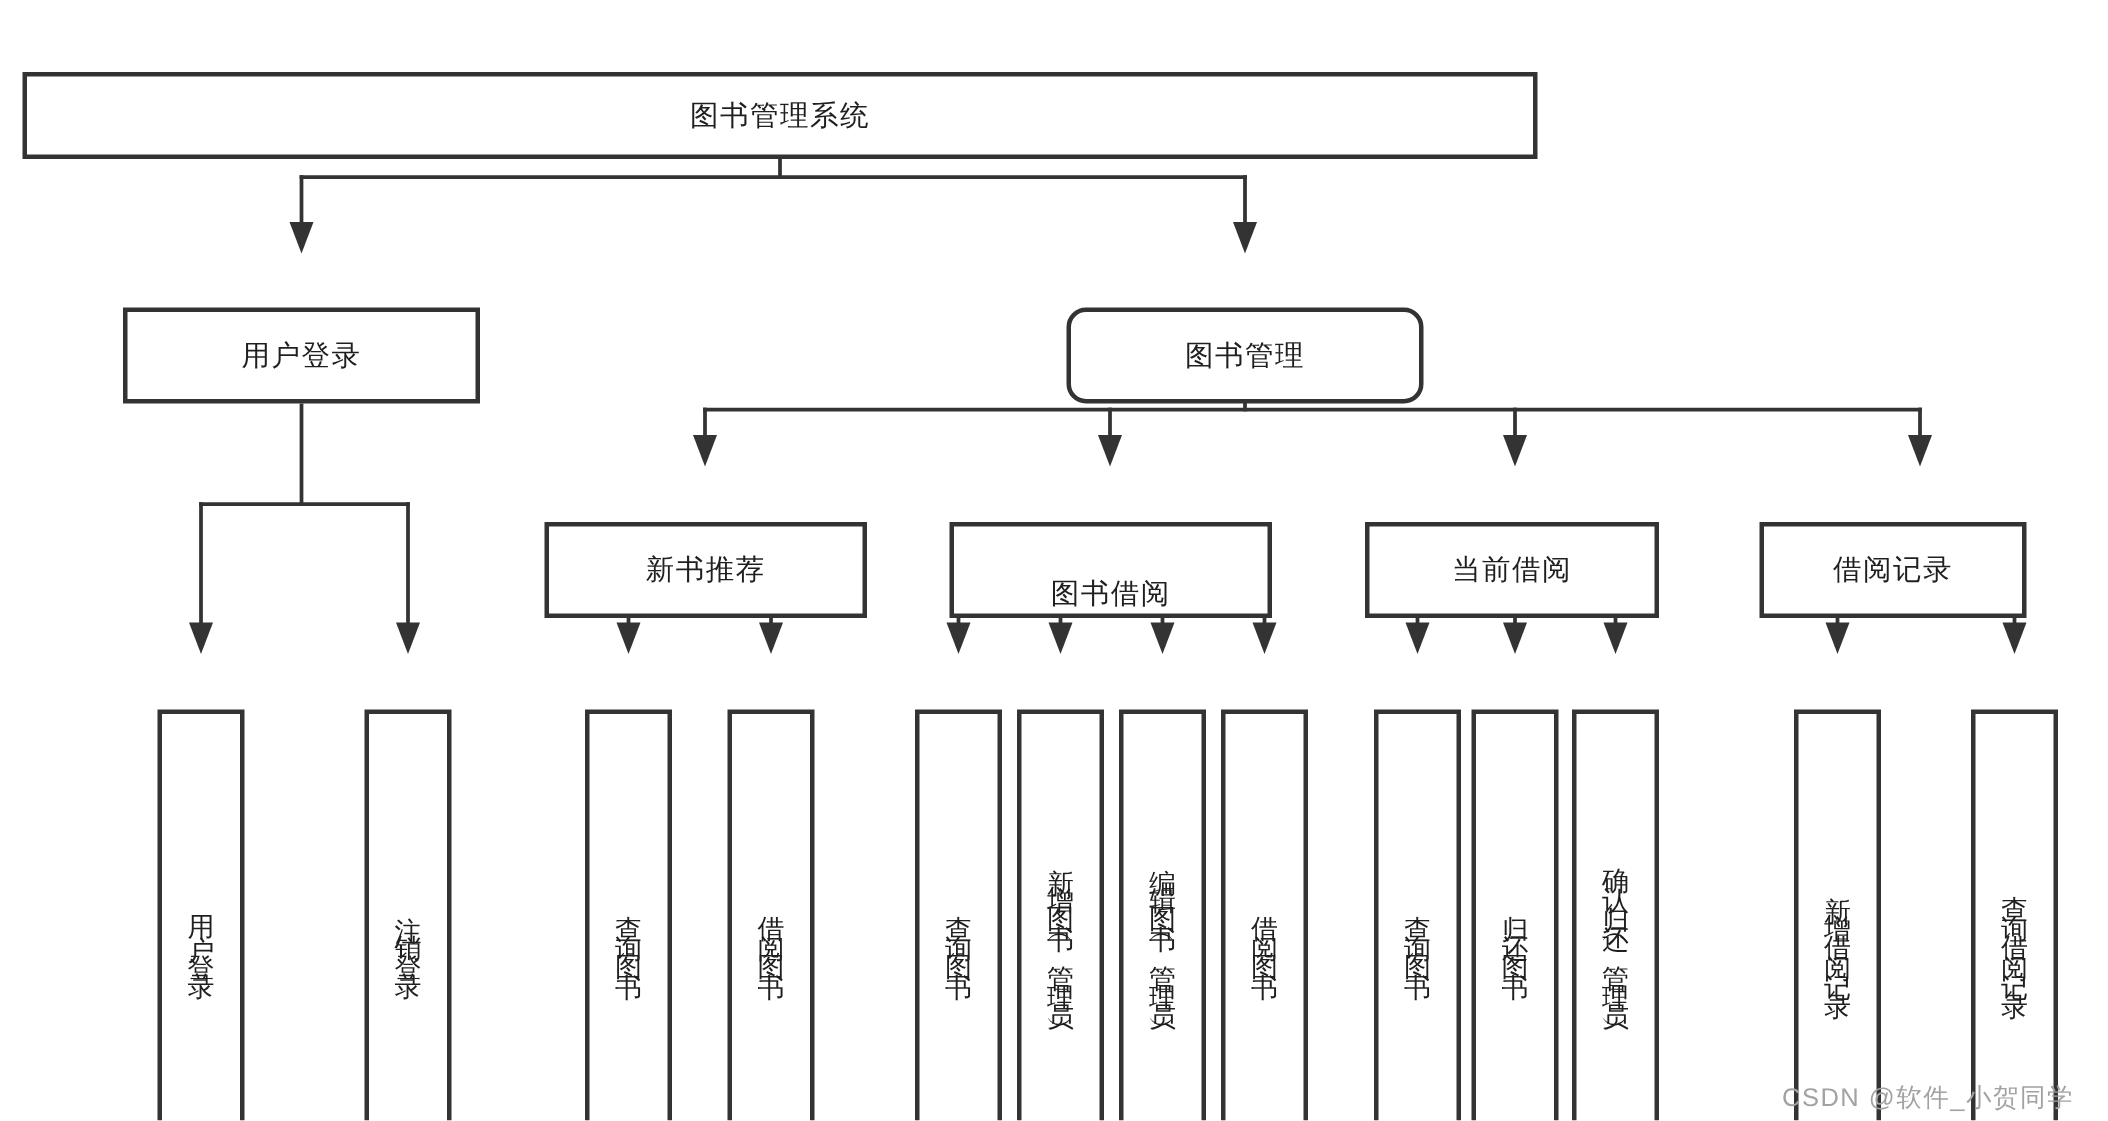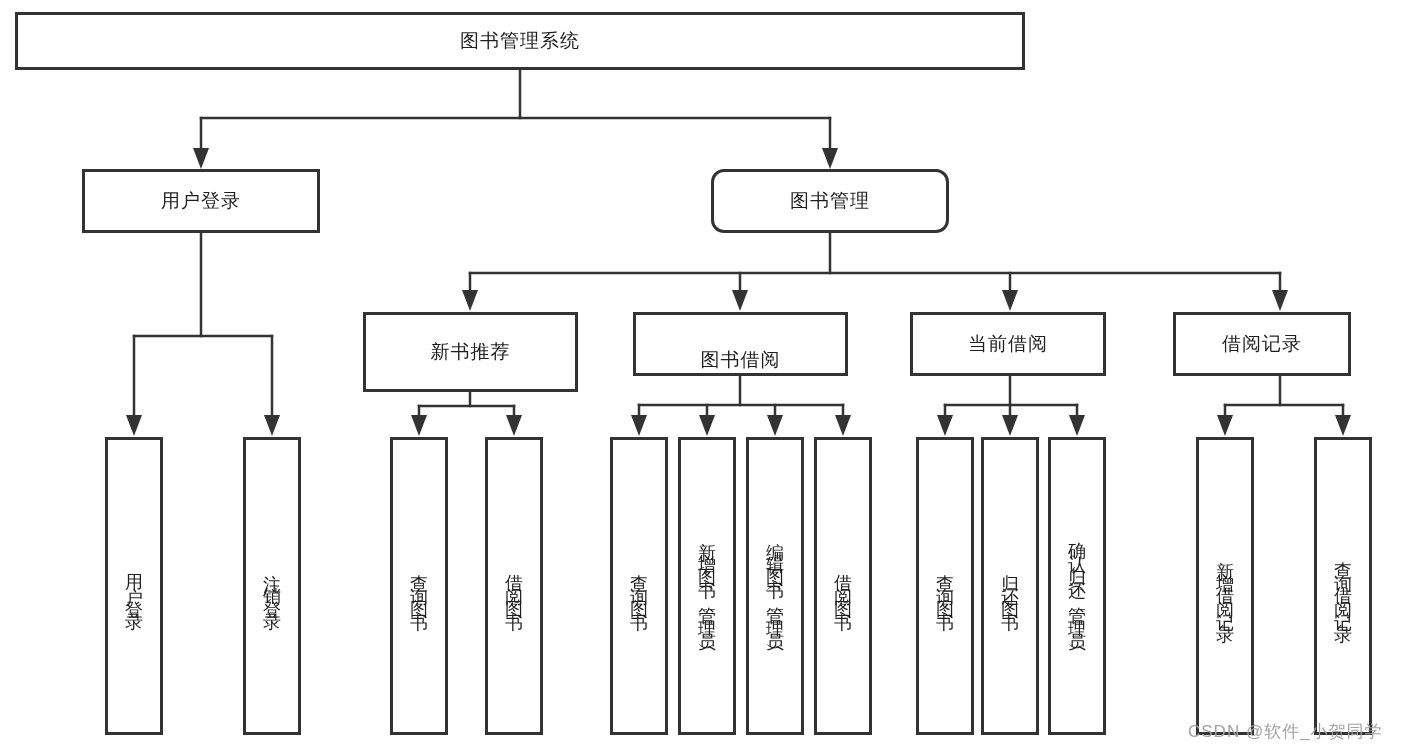--- a/index.html
+++ b/index.html
@@ -18,20 +18,21 @@
   .box {
     position: absolute;
     box-sizing: border-box;
     background: #ffffff;
     border: 3px solid #333333;
     display: flex;
     align-items: center;
     justify-content: center;
     color: #1f1f1f;
     z-index: 2;
+    margin-top: 36px;
   }
   .hbox {
     font-size: 19px;
     letter-spacing: 1px;
     white-space: nowrap;
   }
   .vbox span {
     writing-mode: vertical-rl;
     text-orientation: mixed;
     font-size: 18px;
@@ -63,21 +64,21 @@
     color: #a2a2a2;
     letter-spacing: 1px;
     white-space: nowrap;
     z-index: 3;
   }
 
   
   #n-root        { left: 15px;   top: 12px;  width: 1010px; height: 58px; }
   #n-user-login  { left: 82px;   top: 169px; width: 238px;  height: 64px; }
   #n-book-mgmt   { left: 711px;  top: 169px; width: 238px;  height: 64px; border-radius: 13px; }
-  #n-new-rec     { left: 363px;  top: 312px; width: 215px;  height: 80px; }
+  #n-new-rec     { left: 363px;  top: 312px; width: 215px;  height: 64px; }
   #n-book-borrow { left: 633px;  top: 312px; width: 215px;  height: 64px; align-items: flex-end; }
   #n-cur-borrow  { left: 910px;  top: 312px; width: 196px;  height: 64px; text-align: right; }
   #n-rec-record  { left: 1173px; top: 312px; width: 178px;  height: 64px; }
   .leaf { top: 437px; width: 58px; height: 298px; }
   #l-login       { left: 105px; }
   #l-logout      { left: 243px; }
   #l-rec-query   { left: 390px; }
   #l-rec-borrow  { left: 485px; }
   #l-bb-query    { left: 610px; }
   #l-bb-add      { left: 678px; }

